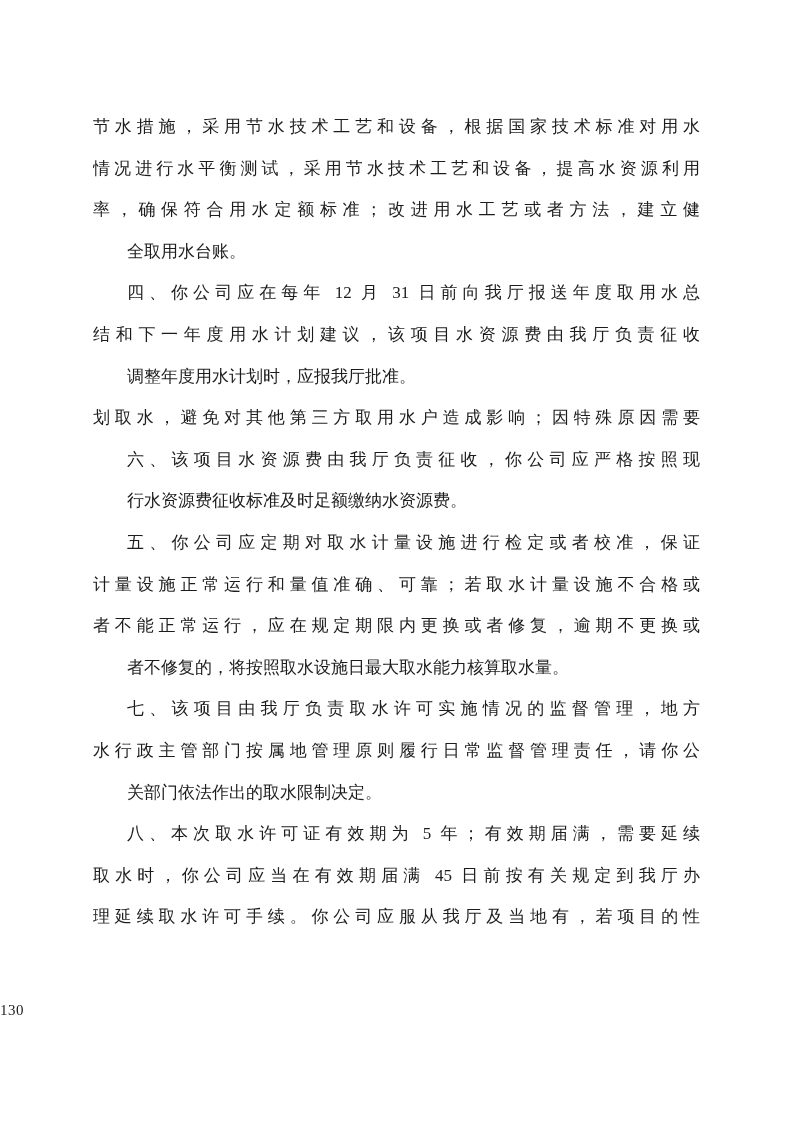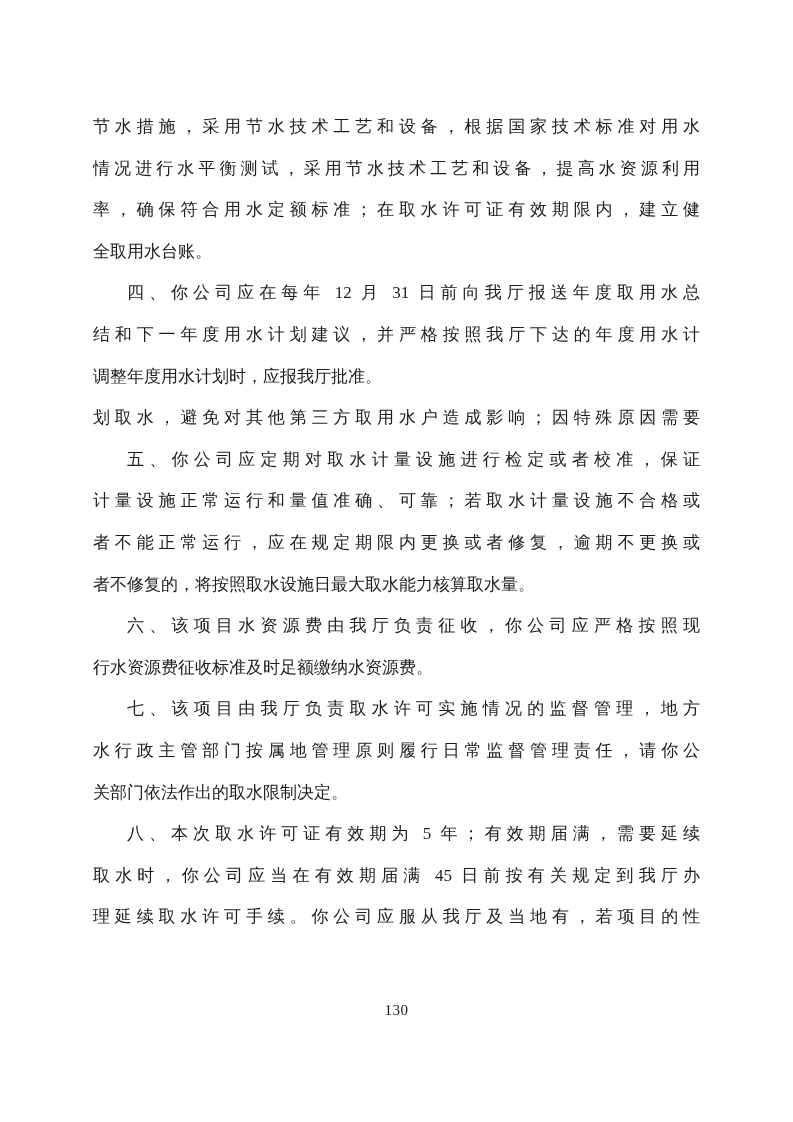--- a/index.html
+++ b/index.html
@@ -34,60 +34,61 @@
     text-align-last: justify;
     white-space: normal;
     height: 41.6px;
     overflow: hidden;
   }
   .line.indent {
     text-indent: 2em;
   }
   .line.para-end {
     text-align-last: left;
+    margin-left: 34px;
   }
   .page-footer {
     position: absolute;
     left: 0;
     right: 0;
     top: 1001px;
-    text-align: center;
+    text-align: left;
   }
   .page-number {
     font-size: 15px;
     color: #1c1c1c;
     letter-spacing: 0.5px;
   }
 </style>
 </head>
 <body>
 
 <div class="page">
   <main class="doc-body">
       <div class="para">
         <div class="line">节水措施，采用节水技术工艺和设备，根据国家技术标准对用水</div>
         <div class="line">情况进行水平衡测试，采用节水技术工艺和设备，提高水资源利用</div>
-        <div class="line">率，确保符合用水定额标准；在取水许可证有效期限内，建立健</div>
+        <div class="line">率，确保符合用水定额标准；改进用水工艺或者方法，建立健</div>
         <div class="line para-end">全取用水台账。</div>
       </div>
       <div class="para">
         <div class="line indent">四、你公司应在每年 12 月 31 日前向我厅报送年度取用水总</div>
-        <div class="line">结和下一年度用水计划建议，并严格按照我厅下达的年度用水计</div>
+        <div class="line">结和下一年度用水计划建议，该项目水资源费由我厅负责征收</div>
         <div class="line para-end">调整年度用水计划时，应报我厅批准。</div>
         <div class="line">划取水，避免对其他第三方取用水户造成影响；因特殊原因需要</div>
+      </div>
+      <div class="para">
+        <div class="line indent">六、该项目水资源费由我厅负责征收，你公司应严格按照现</div>
+        <div class="line para-end">行水资源费征收标准及时足额缴纳水资源费。</div>
       </div>
       <div class="para">
         <div class="line indent">五、你公司应定期对取水计量设施进行检定或者校准，保证</div>
         <div class="line">计量设施正常运行和量值准确、可靠；若取水计量设施不合格或</div>
         <div class="line">者不能正常运行，应在规定期限内更换或者修复，逾期不更换或</div>
         <div class="line para-end">者不修复的，将按照取水设施日最大取水能力核算取水量。</div>
-      </div>
-      <div class="para">
-        <div class="line indent">六、该项目水资源费由我厅负责征收，你公司应严格按照现</div>
-        <div class="line para-end">行水资源费征收标准及时足额缴纳水资源费。</div>
       </div>
       <div class="para">
         <div class="line indent">七、该项目由我厅负责取水许可实施情况的监督管理，地方</div>
         <div class="line">水行政主管部门按属地管理原则履行日常监督管理责任，请你公</div>
         <div class="line para-end">关部门依法作出的取水限制决定。</div>
       </div>
       <div class="para">
         <div class="line indent">八、本次取水许可证有效期为 5 年；有效期届满，需要延续</div>
         <div class="line">取水时，你公司应当在有效期届满 45 日前按有关规定到我厅办</div>
         <div class="line">理延续取水许可手续。你公司应服从我厅及当地有，若项目的性</div>

